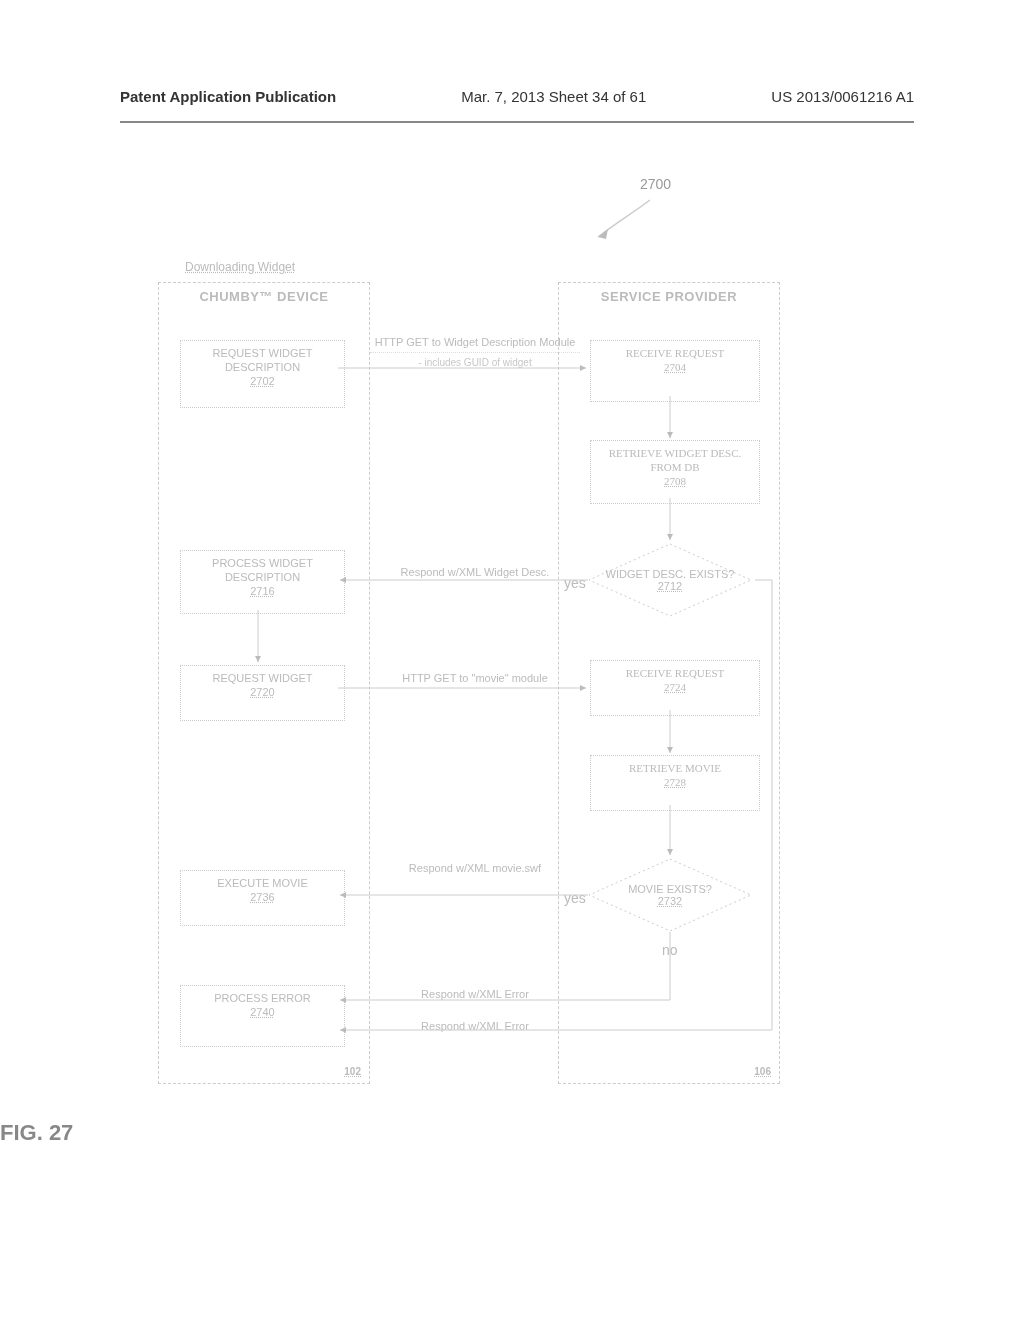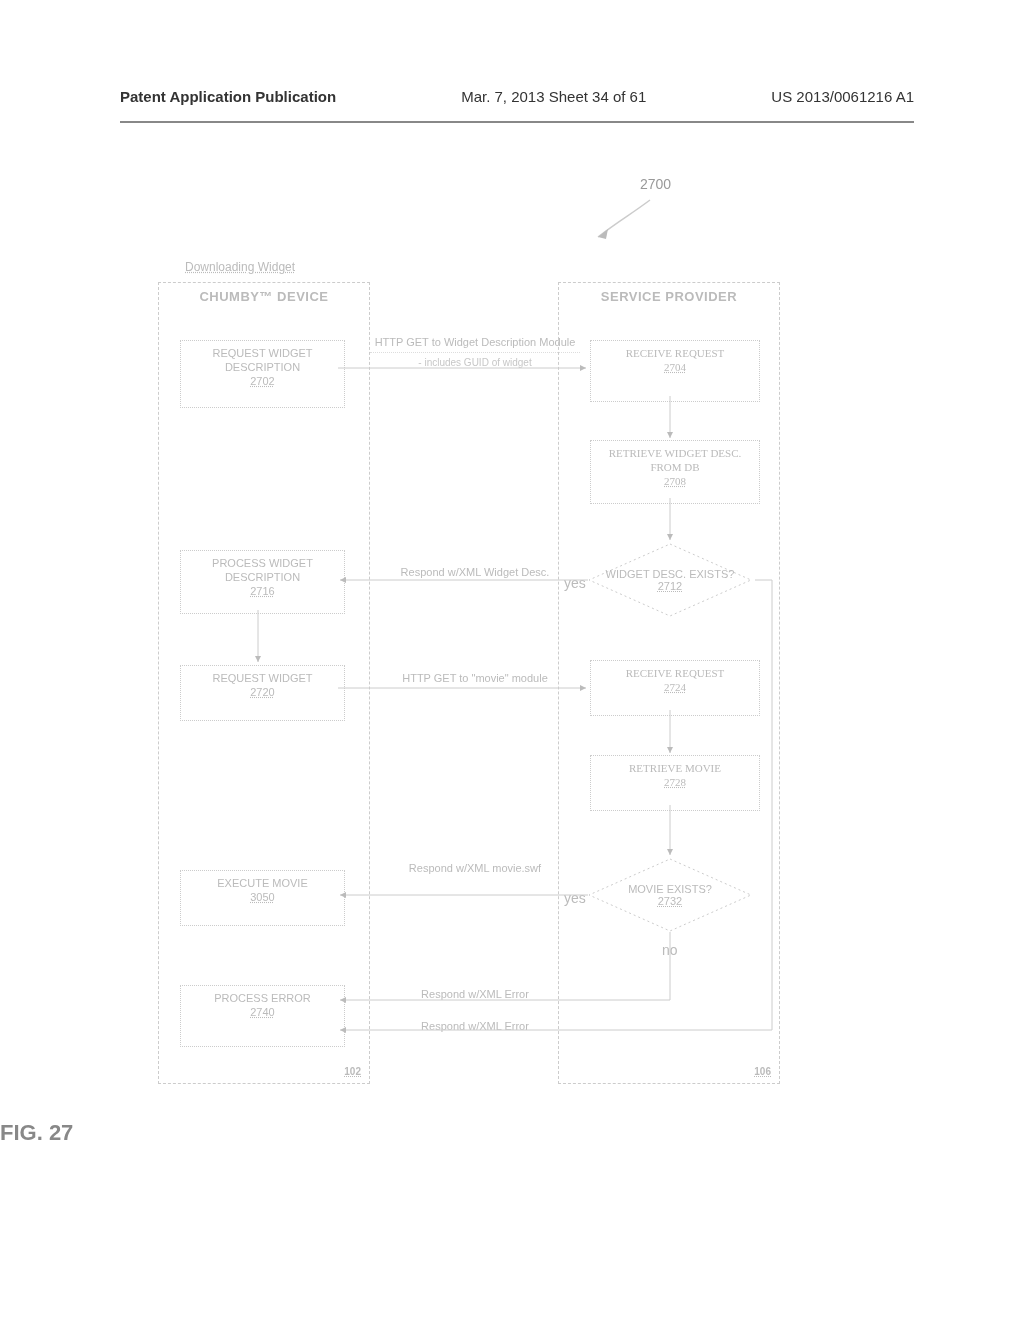--- a/index.html
+++ b/index.html
@@ -129,21 +129,21 @@
 <div class="box box-left" style="top:550px;height:52px">
   <span>PROCESS WIDGET DESCRIPTION</span>
   <span class="ref">2716</span>
 </div>
 <div class="box box-left" style="top:665px;height:44px">
   <span>REQUEST WIDGET</span>
   <span class="ref">2720</span>
 </div>
 <div class="box box-left" style="top:870px;height:44px">
   <span>EXECUTE MOVIE</span>
-  <span class="ref">3050</span>
+  <span class="ref">2736</span>
 </div>
 <div class="box box-left" style="top:985px;height:50px">
   <span>PROCESS ERROR</span>
   <span class="ref">2740</span>
 </div>
 
 <div class="box box-right" style="top:340px;height:50px">
   <span>RECEIVE REQUEST</span>
   <span class="ref">2704</span>
 </div>

